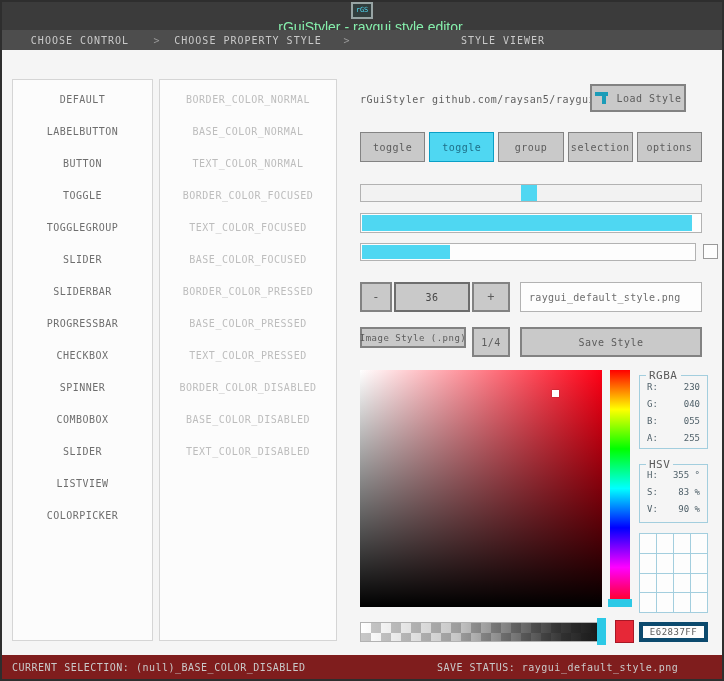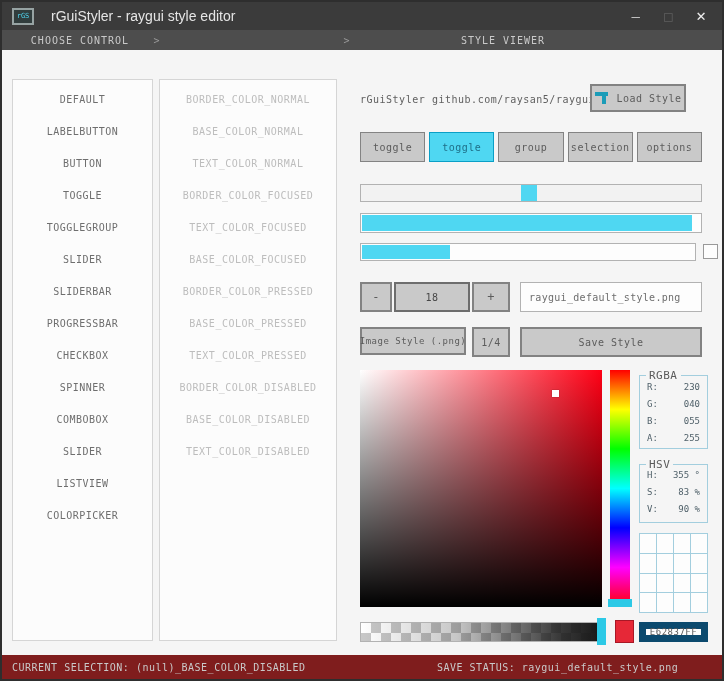--- a/index.html
+++ b/index.html
@@ -6,25 +6,25 @@
   #app {
     position:relative; width:724px; height:681px; box-sizing:border-box;
     background:#f5f5f5; border:2px solid #2e2e2e; overflow:hidden;
     font-family:"DejaVu Sans Mono", monospace; cursor:default;
     -webkit-user-select:none; user-select:none;
   }
   .abs { position:absolute; box-sizing:border-box; }
 
   
   .titlebar { left:0; top:0; width:100%; height:28px; background:#3b3b3b;
-    display:flex; align-items:center; padding:0 10px; }
+    display:flex; align-items:center; padding:0 10px;flex-direction:column; }
   .app-icon { width:22px; height:17px; border:2px solid #97a3a3; background:#313d3d;
     color:#4fd7f2; font-size:7px; line-height:1; display:flex; align-items:center;
     justify-content:center; box-sizing:border-box; flex:0 0 auto; }
-  .window-title { color:#e5e5e5; font-family:"Liberation Sans", sans-serif;
+  .window-title { color:#86efac; font-family:"Liberation Sans", sans-serif;
     font-size:14px; margin-left:17px; white-space:nowrap; }
   .win-controls { margin-left:auto; display:flex; align-items:center; gap:24px; padding-right:6px; }
   .win-btn { font-size:14px; line-height:1; }
   .win-btn.min { color:#c4c4c4; }
   .win-btn.max { color:#5e5e5e; }
   .win-btn.close { color:#ededed; font-size:16px; }
 
   
   .toolbar { left:0; top:28px; width:100%; height:20px; background:#4d4d4d; }
   .tb { position:absolute; top:0; height:100%; display:flex; align-items:center;
@@ -53,21 +53,21 @@
   .lbl { font-size:10px; letter-spacing:0.5px; color:#5f5f5f; white-space:nowrap; }
   .brand { left:358px; top:92px; }
   .repo  { left:430px; top:92px; }
 
   .btn { background:#c9c9c9; border:2px solid #828282; color:#5c5c5c;
     display:flex; align-items:center; justify-content:center; gap:7px;
     font-size:10px; letter-spacing:0.5px; white-space:nowrap; }
   .btn-load  { left:588px; top:82px;  width:96px; height:28px; }
   .btn-minus { left:358px; top:280px; width:32px;  height:30px; font-size:12px; }
   .btn-plus  { left:470px; top:280px; width:38px;  height:30px; font-size:12px; }
-  .btn-image { left:358px; top:325px; width:106px; height:28px; font-size:9px; }
+  .btn-image { left:358px; top:325px; width:106px; height:21px; font-size:9px; }
   .btn-ratio { left:470px; top:325px; width:38px;  height:30px; }
   .btn-save  { left:518px; top:325px; width:182px; height:30px; }
 
   .toggle-row { left:358px; top:130px; width:342px; height:30px; display:flex; gap:4px; }
   .toggle { flex:1; background:#c9c9c9; border:1px solid #838383; color:#5c5c5c;
     display:flex; align-items:center; justify-content:center; font-size:10px;
     letter-spacing:0.5px; box-sizing:border-box; }
   .toggle.active { background:#4fd7f2; border-color:#0a9fc6; color:#1f7089; }
 
   .slider { left:358px; top:182px; width:342px; height:18px; background:#f2f2f2; border:1px solid #b2b2b2; }
@@ -120,21 +120,21 @@
       linear-gradient(45deg,#c8c8c8 25%,transparent 25%,transparent 75%,#c8c8c8 75%);
     background-size:20px 20px; background-position:0 0,10px 10px;
     border:1px solid #b2b2b2; }
   .alpha-overlay { position:absolute; inset:0;
     background:linear-gradient(to right, rgba(30,30,30,0) 0%, rgba(30,30,30,0.25) 40%,
       rgba(25,25,25,0.85) 82%, #181818 100%); }
   .alpha-handle { left:595px; top:616px; width:9px; height:27px; background:#2cc9e6; }
 
   .swatch { left:613px; top:618px; width:19px; height:23px; background:#e62837; border:1px solid #a81826; }
   .hex-box { left:637px; top:620px; width:69px; height:20px; background:#fdfdfd;
-    border:7px solid #0c4a6e; display:flex; align-items:center; justify-content:center;
+    border:4px solid #0c4a6e; display:flex; align-items:center; justify-content:center;
     font-size:9px; color:#5a5a5a; letter-spacing:0.5px; }
 </style>
 </head>
 <body>
 
 <div id="app">
 
   <div class="abs titlebar">
     <div class="app-icon">
       <span>rGS</span>
@@ -143,20 +143,21 @@
     <div class="win-controls">
       <span class="win-btn min">—</span>
       <span class="win-btn max">□</span>
       <span class="win-btn close">✕</span>
     </div>
   </div>
 
   <div class="abs toolbar">
     <span class="tb tb-cc">CHOOSE CONTROL</span>
     <span class="tb tb-s1">&gt;</span>
+    <span class="tb tb-cps">CHOOSE PROPERTY STYLE</span>
     <span class="tb tb-s2">&gt;</span>
     <span class="tb tb-sv">STYLE VIEWER</span>
   </div>
 
   <div class="abs panel panel-controls">
     <div class="list-item">DEFAULT</div>
     <div class="list-item">LABELBUTTON</div>
     <div class="list-item">BUTTON</div>
     <div class="list-item">TOGGLE</div>
     <div class="list-item">TOGGLEGROUP</div>
@@ -212,21 +213,21 @@
   <div class="abs bar-full">
     <div class="fill"></div>
   </div>
 
   <div class="abs bar-part">
     <div class="fill"></div>
   </div>
   <div class="abs checkbox"></div>
 
   <div class="abs btn btn-minus">-</div>
-  <div class="abs spin-value">18</div>
+  <div class="abs spin-value">36</div>
   <div class="abs btn btn-plus">+</div>
   <div class="abs textbox textbox-file">raygui_default_style.png</div>
 
   <div class="abs btn btn-image">Image Style (.png)</div>
   <div class="abs btn btn-ratio">1/4</div>
   <div class="abs btn btn-save">Save Style</div>
 
   <div class="abs picker">
     <div class="picker-cursor"></div>
   </div>

